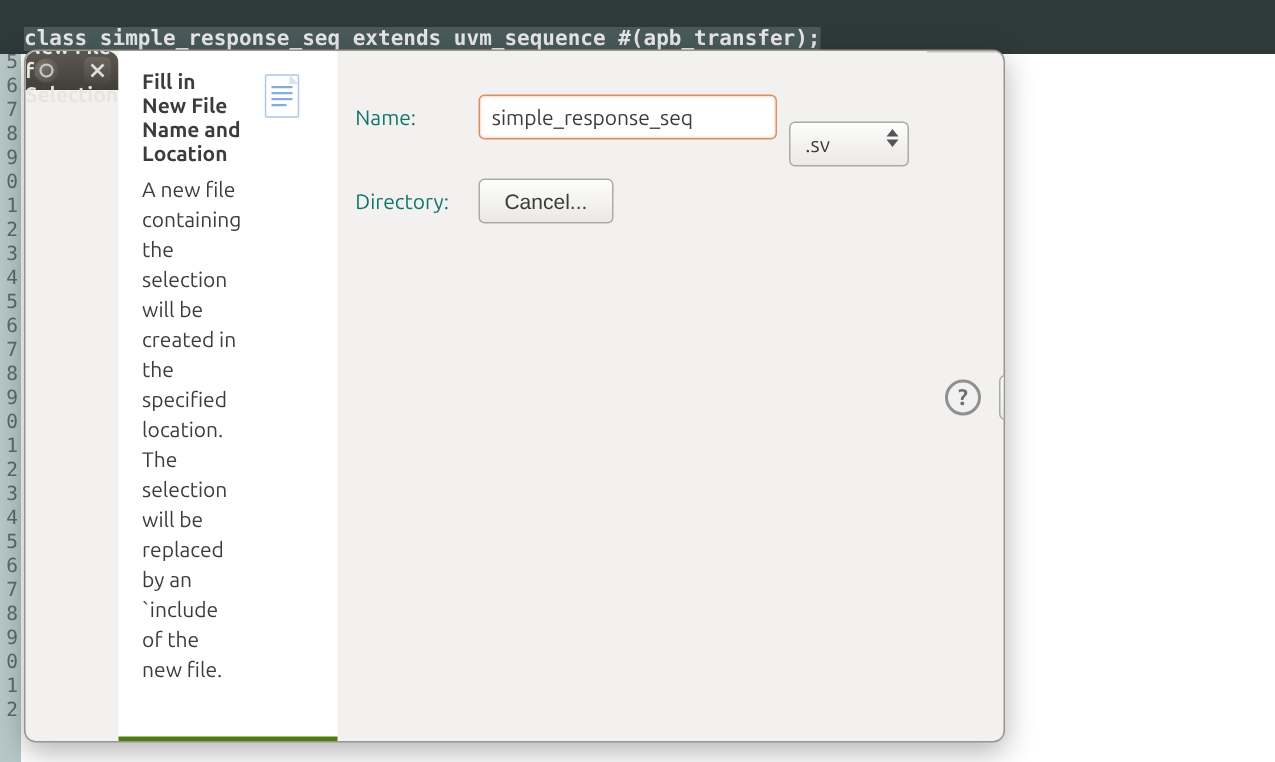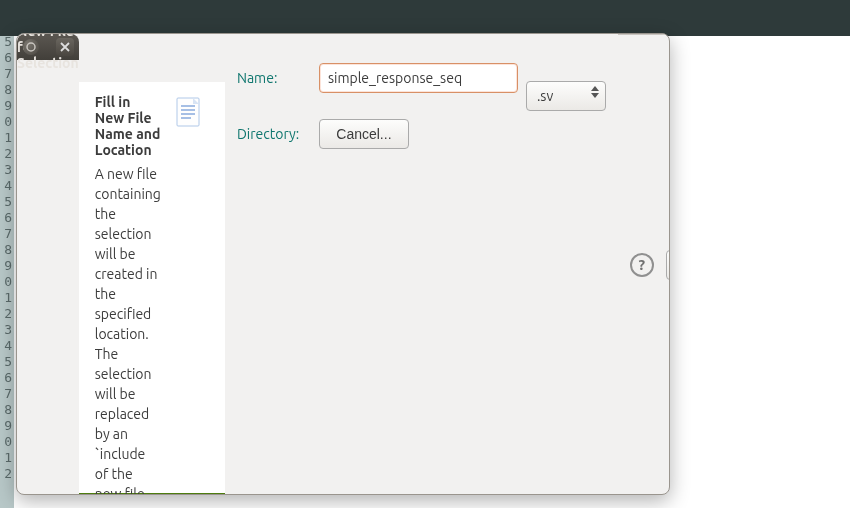--- a/index.html
+++ b/index.html
@@ -90,24 +90,23 @@
   right: 5px;
   width: 18px; height: 18px;
   border-radius: 4px;
   background: linear-gradient(#6a665f, #4a4640);
   display: flex; align-items: center; justify-content: center;
 }
 .close-btn svg { width: 10px; height: 10px; }
 .header-zone {
   background: #fff;
   padding: 12px 16px 10px 16px;
-  border-bottom: 1px solid #4d7c0f;
+  border-bottom: 3px solid #4d7c0f;
   display: flex;
   position: relative;
-  margin-top: 48px;
 }
 .header-text { flex: 1; color: #3c3c3c; }
 .header-title { font-weight: bold; font-size: 14px; margin-bottom: 6px; }
 .header-desc { font-size: 14px; line-height: 20px; }
 .header-icon { width: 40px; height: 40px; margin-left: 8px; }
 .form-zone {
   padding: 10px 12px;
 }
 .form-row {
   display: flex;
@@ -227,21 +226,21 @@
     <div>7</div>
     <div>8</div>
     <div>9</div>
     <div>0</div>
   <div>1</div>
     <div>2</div>
 </div>
 
 <div class="editor-bg">
   <div style="width:14px"></div>
-  <div class="code-bg"><div>&nbsp;</div></div>
+  <div class="code-bg"><div>&nbsp;</div><div><span class="hl">class simple_response_seq extends uvm_sequence #(apb_transfer);</span></div></div>
 </div>
 <div class="editor-white"></div>
 
 <div class="dialog">
   <div class="titlebar">
     <div class="titlebar-left">
       <svg viewBox="0 0 10 10">
           <circle cx="5" cy="5" r="4" fill="none" stroke="#c8c4bf" stroke-width="1.5"></circle>
         </svg>
     </div>

